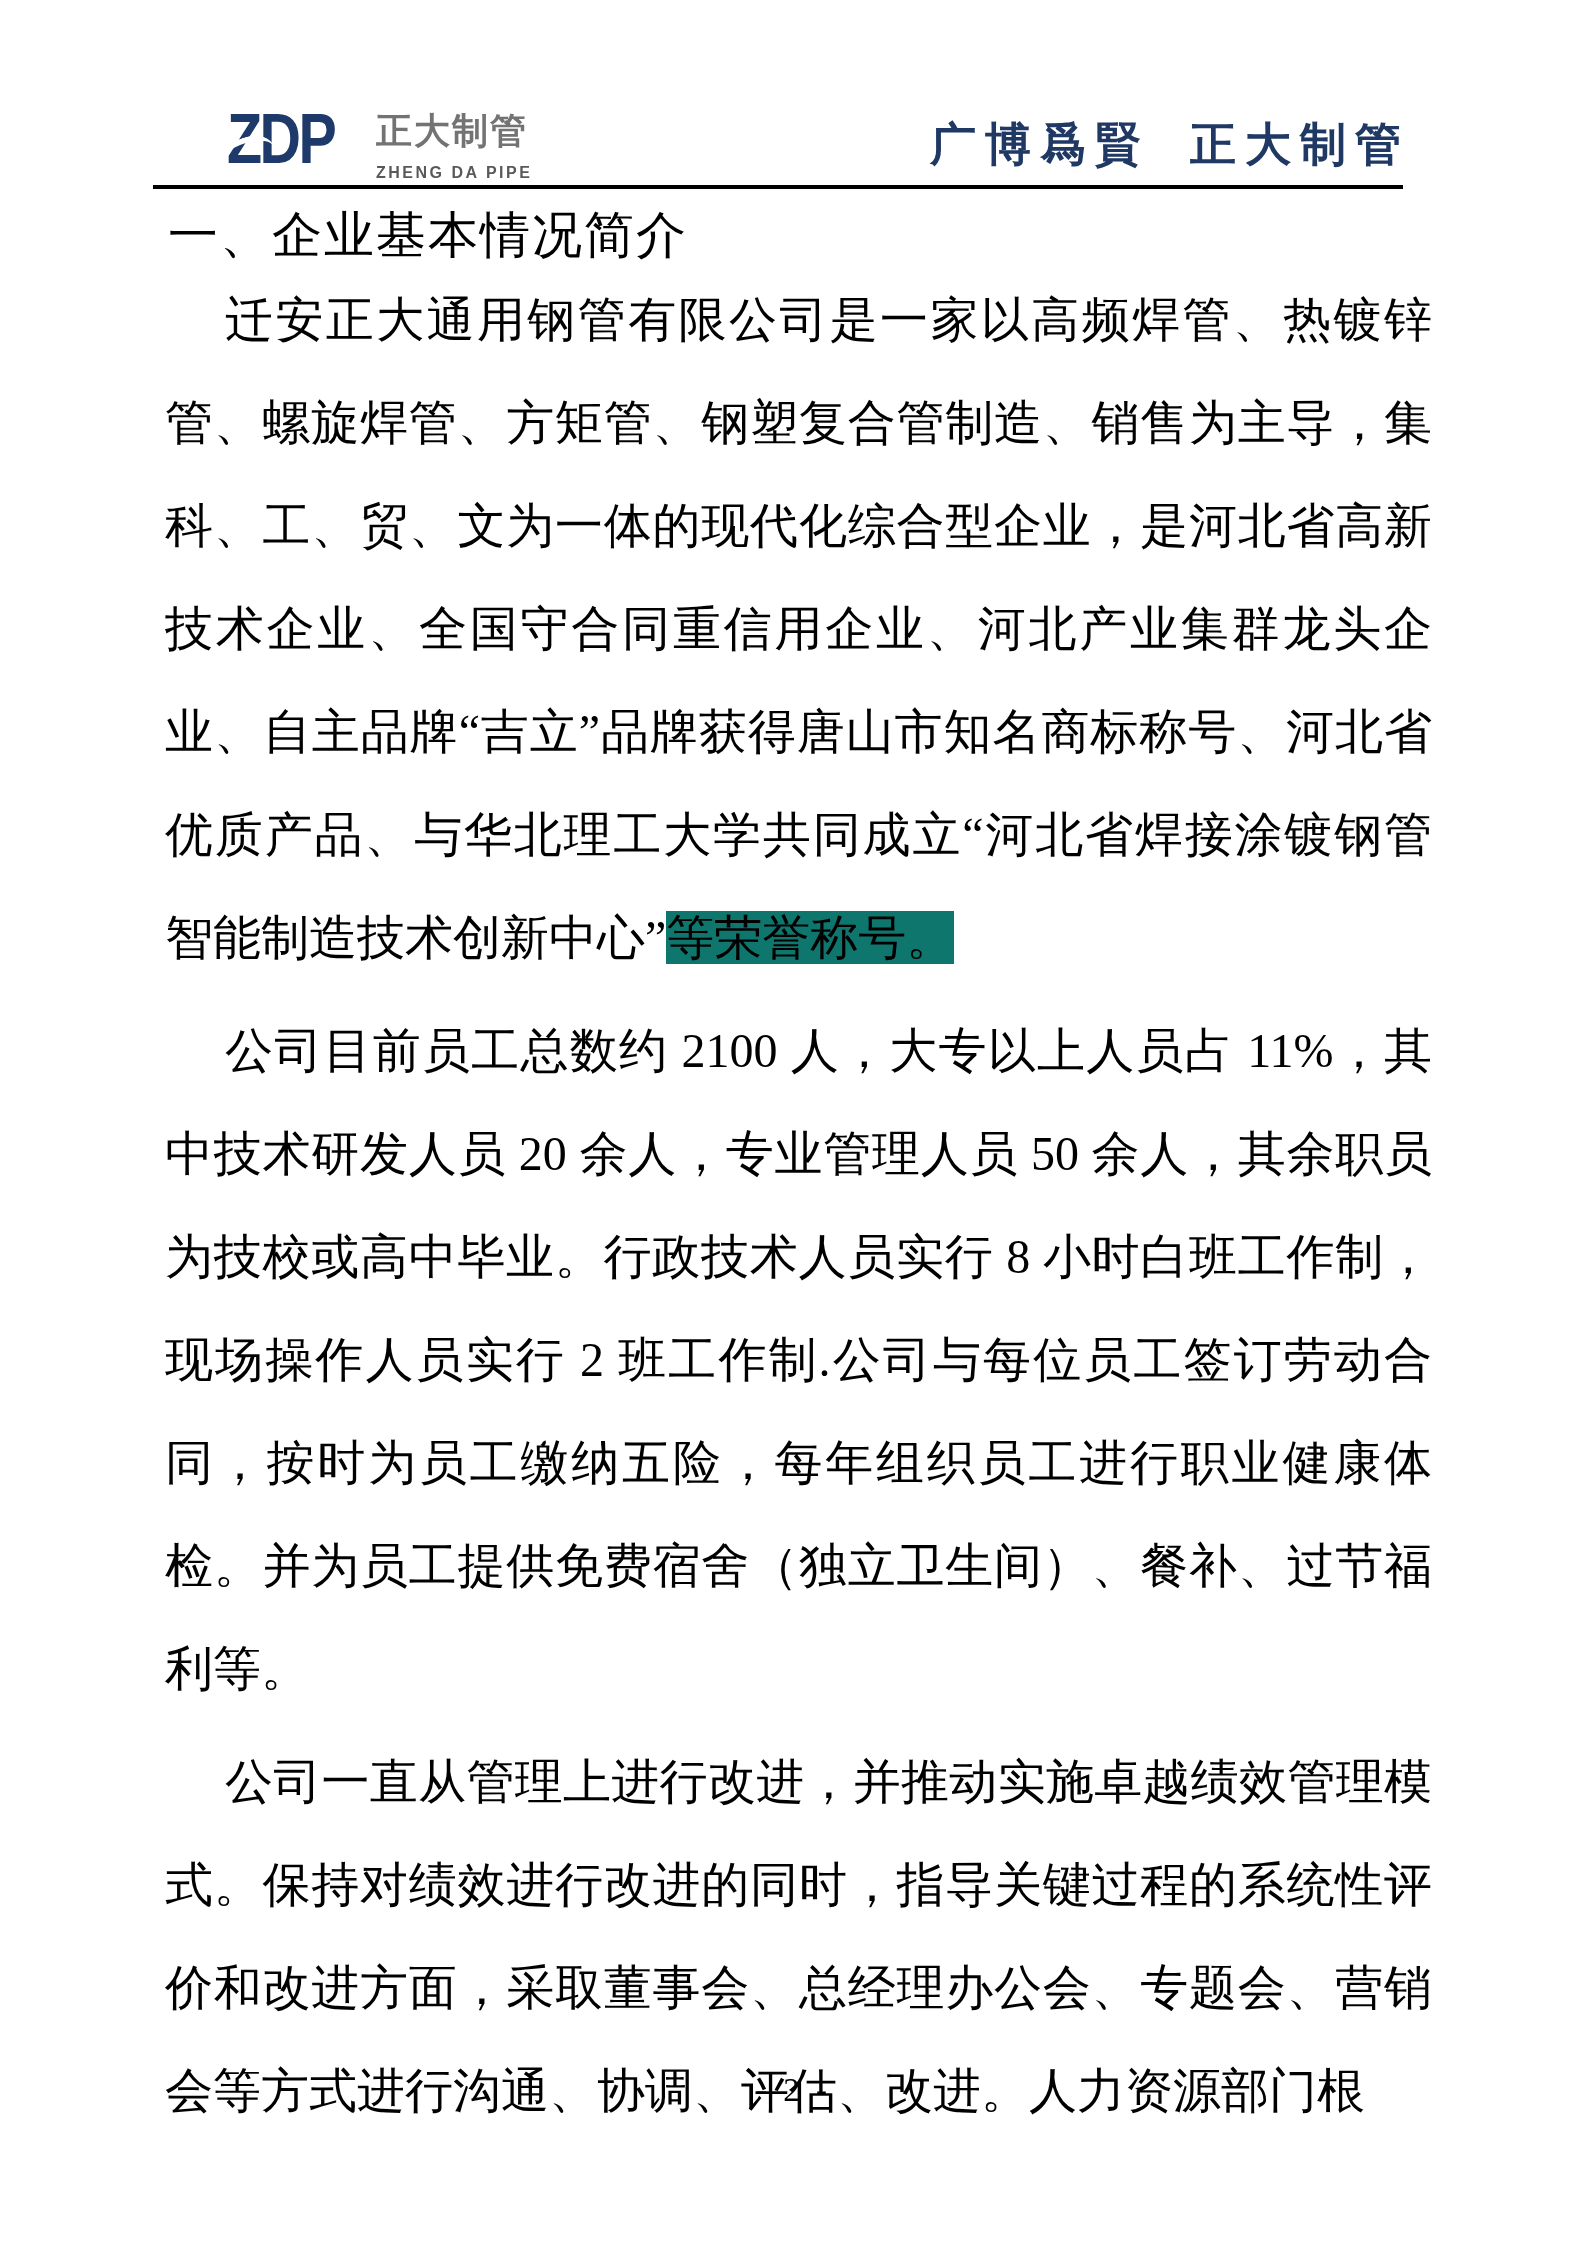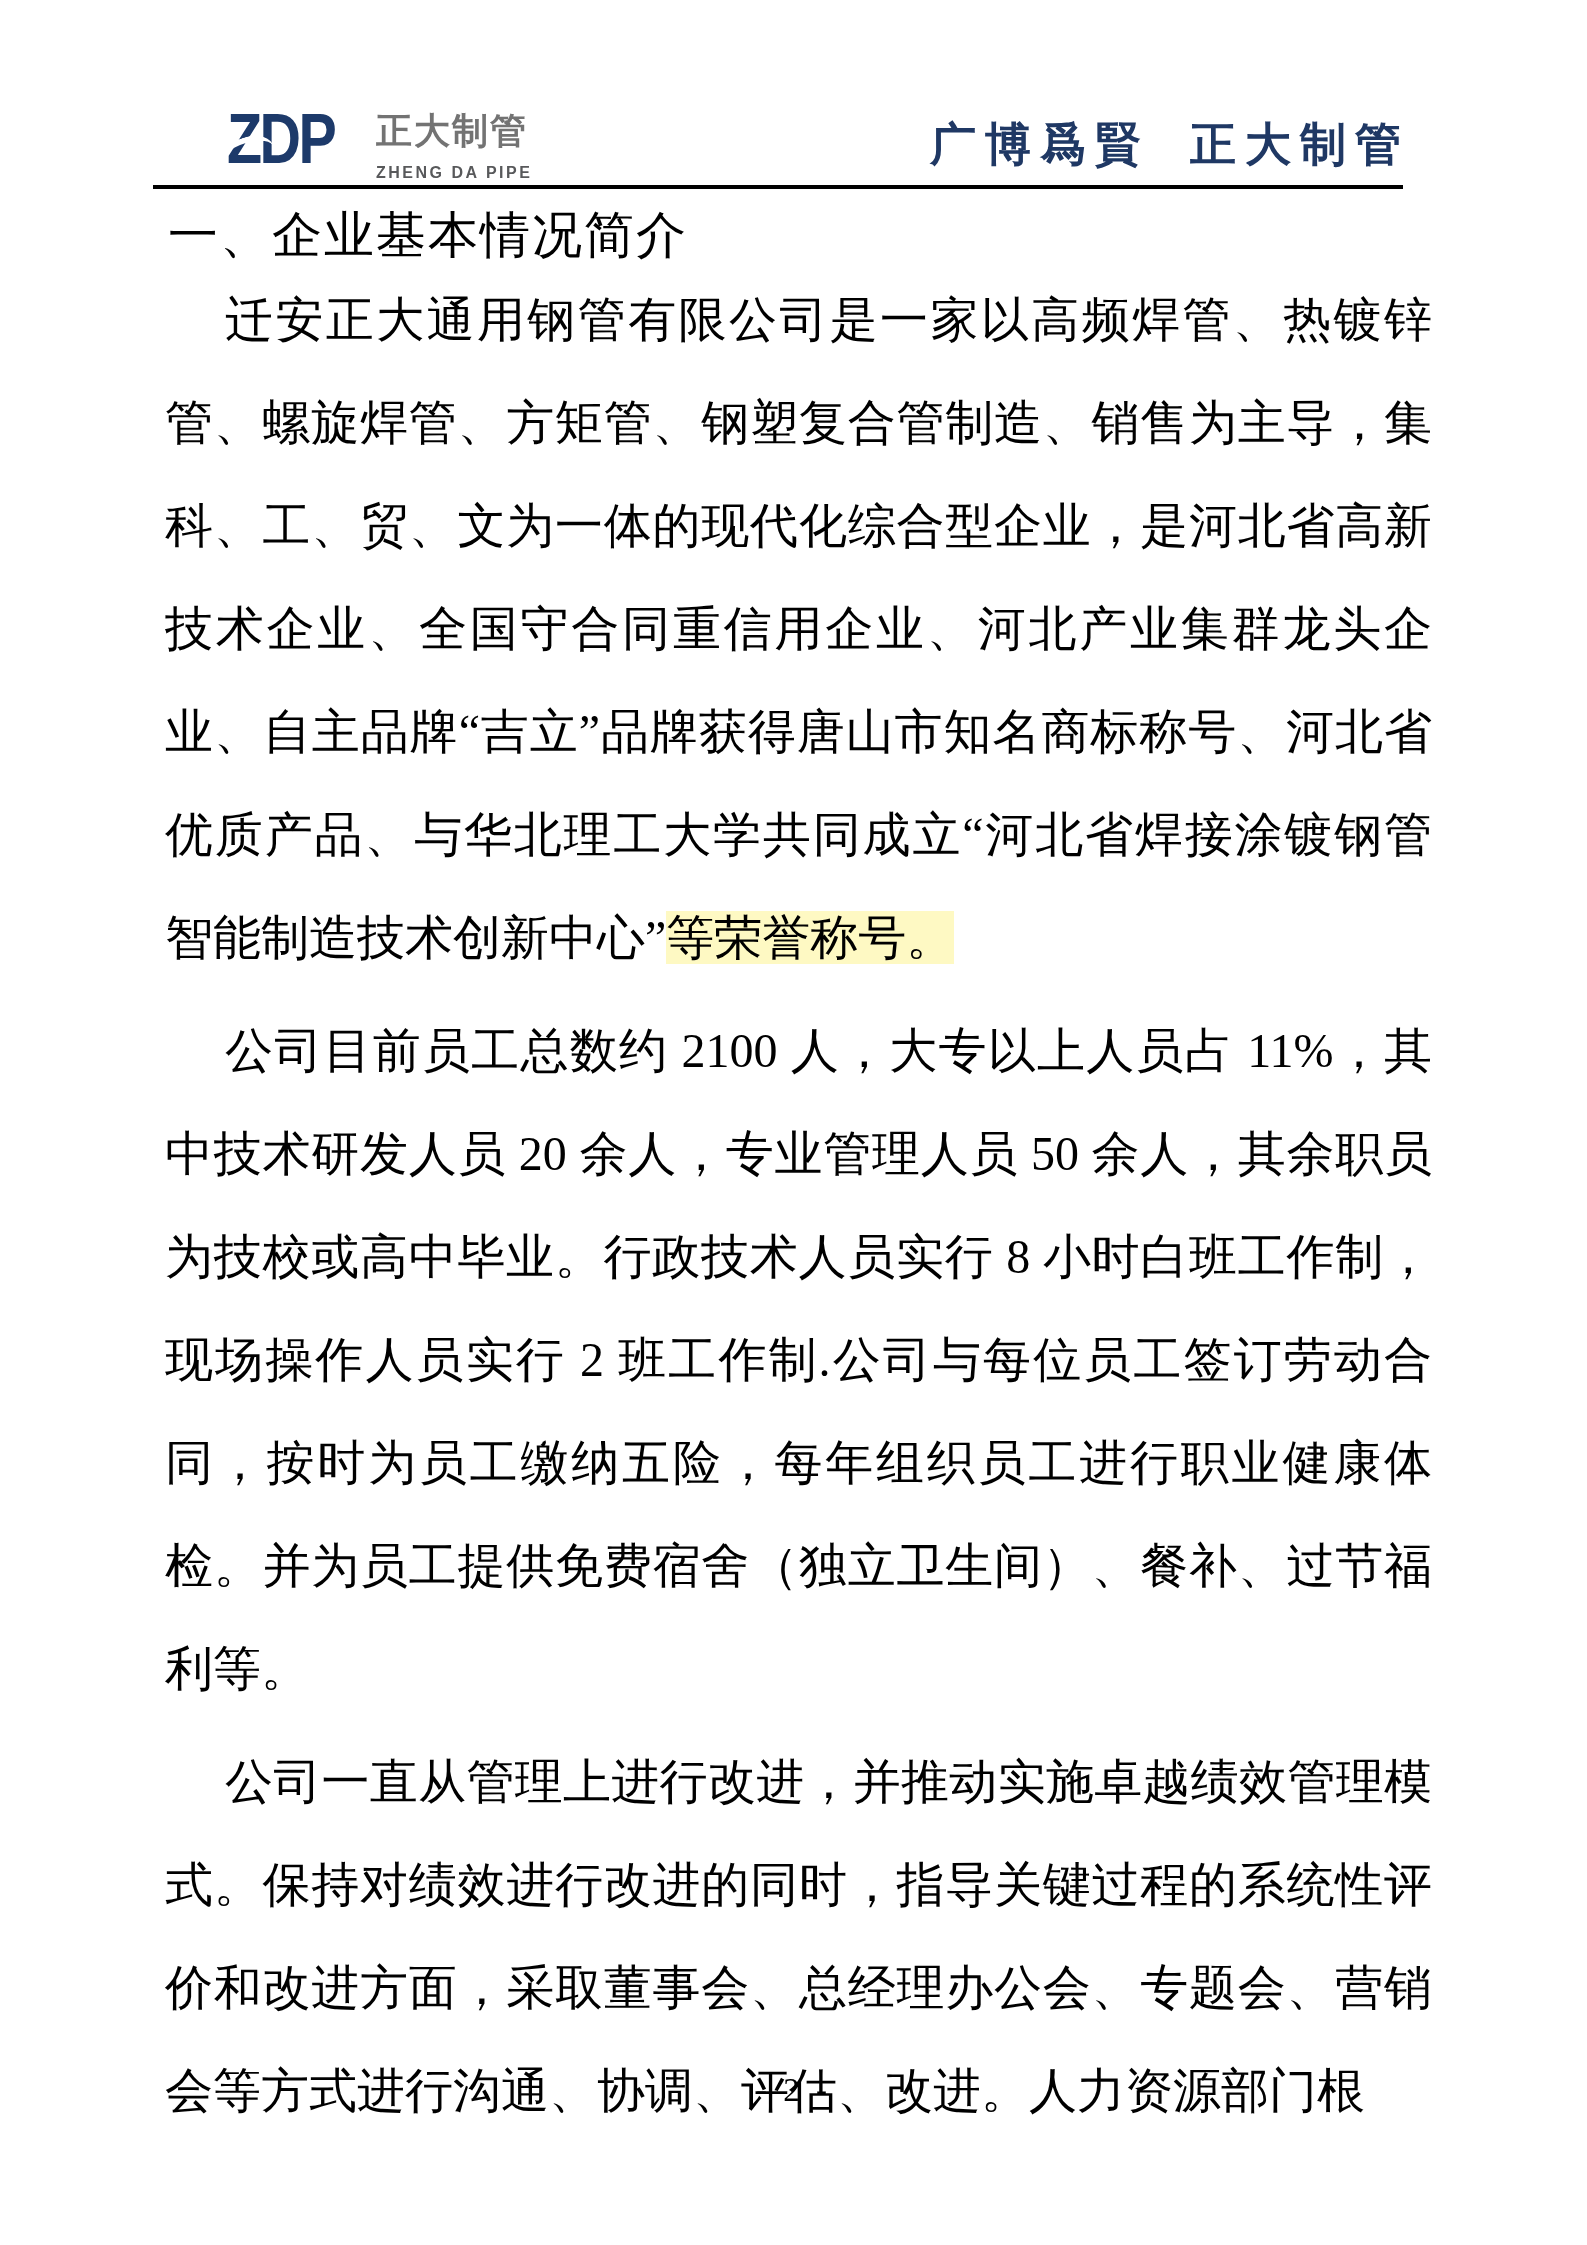--- a/index.html
+++ b/index.html
@@ -40,21 +40,21 @@
   
   .section-title {
     position:absolute; left:168px; top:206px; margin:0;
     font-size:50px; line-height:58px; font-weight:400; letter-spacing:2px;
   }
   .body-text { position:absolute; left:165px; top:268px; width:1267px; }
   .body-text p {
     margin:0 0 10px 0; font-size:48px; line-height:103px;
     text-align:justify; text-indent:60px; letter-spacing:0;
   }
-  .hl { background:#fef9c3; }
+  .hl { background:#0f766e; }
 
   
   .page-footer { position:absolute; left:0; top:2072px; width:100%; text-align:center; }
   .page-number { font-size:33px; letter-spacing:4px; }
 </style>
 </head>
 <body>
 
 <div class="page">
 

